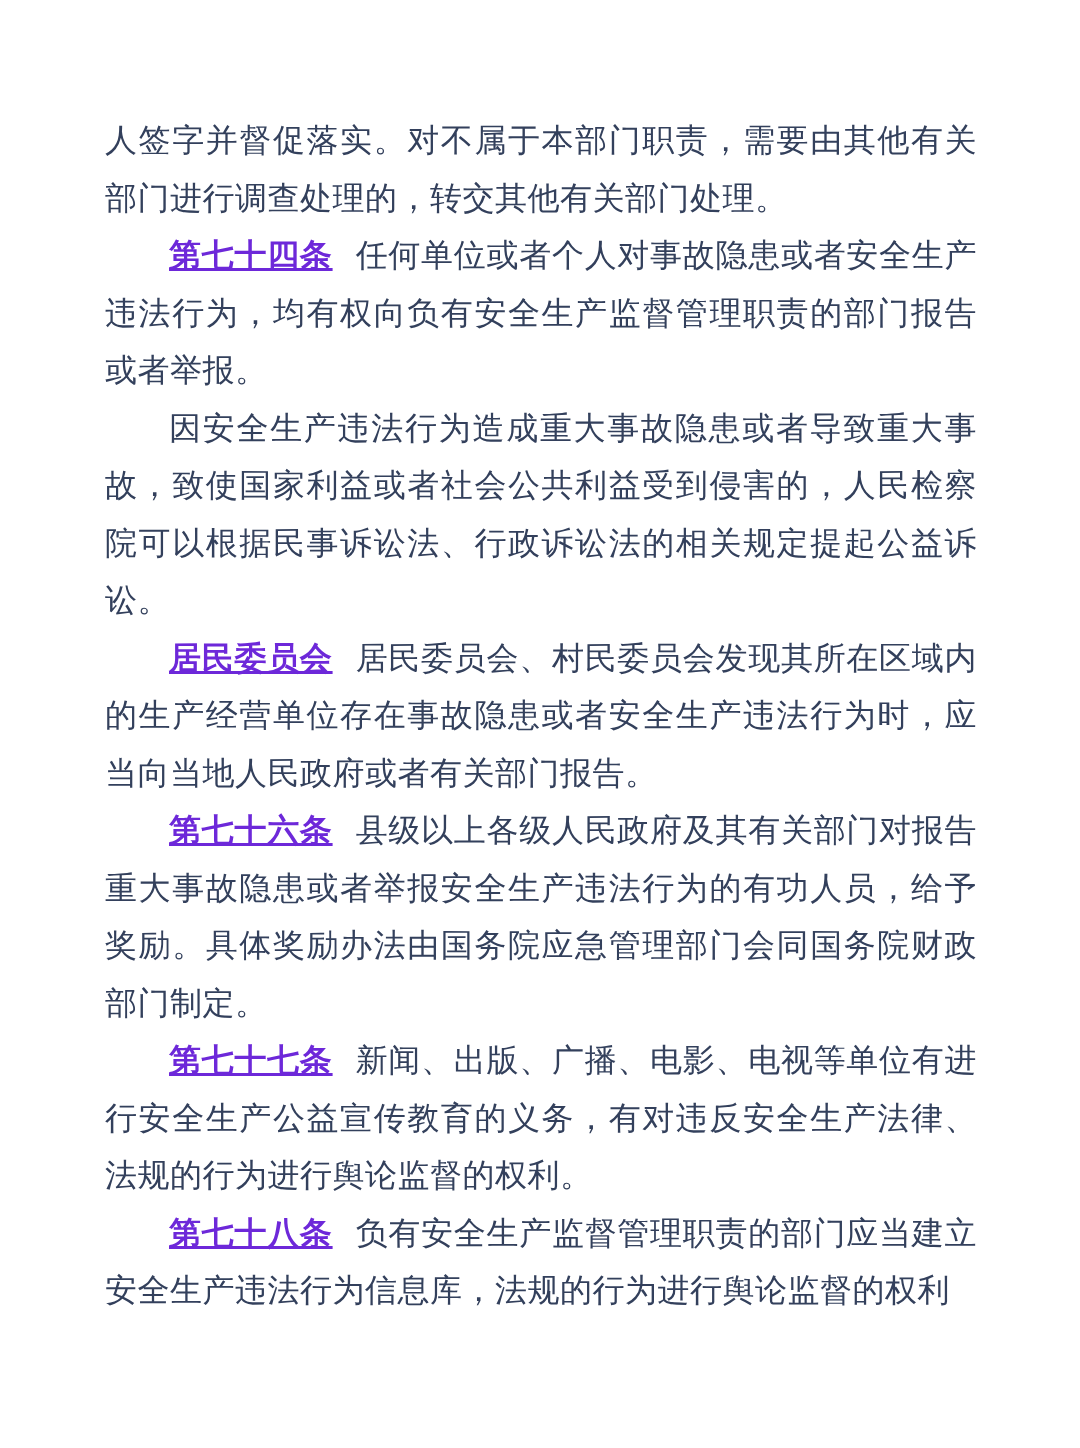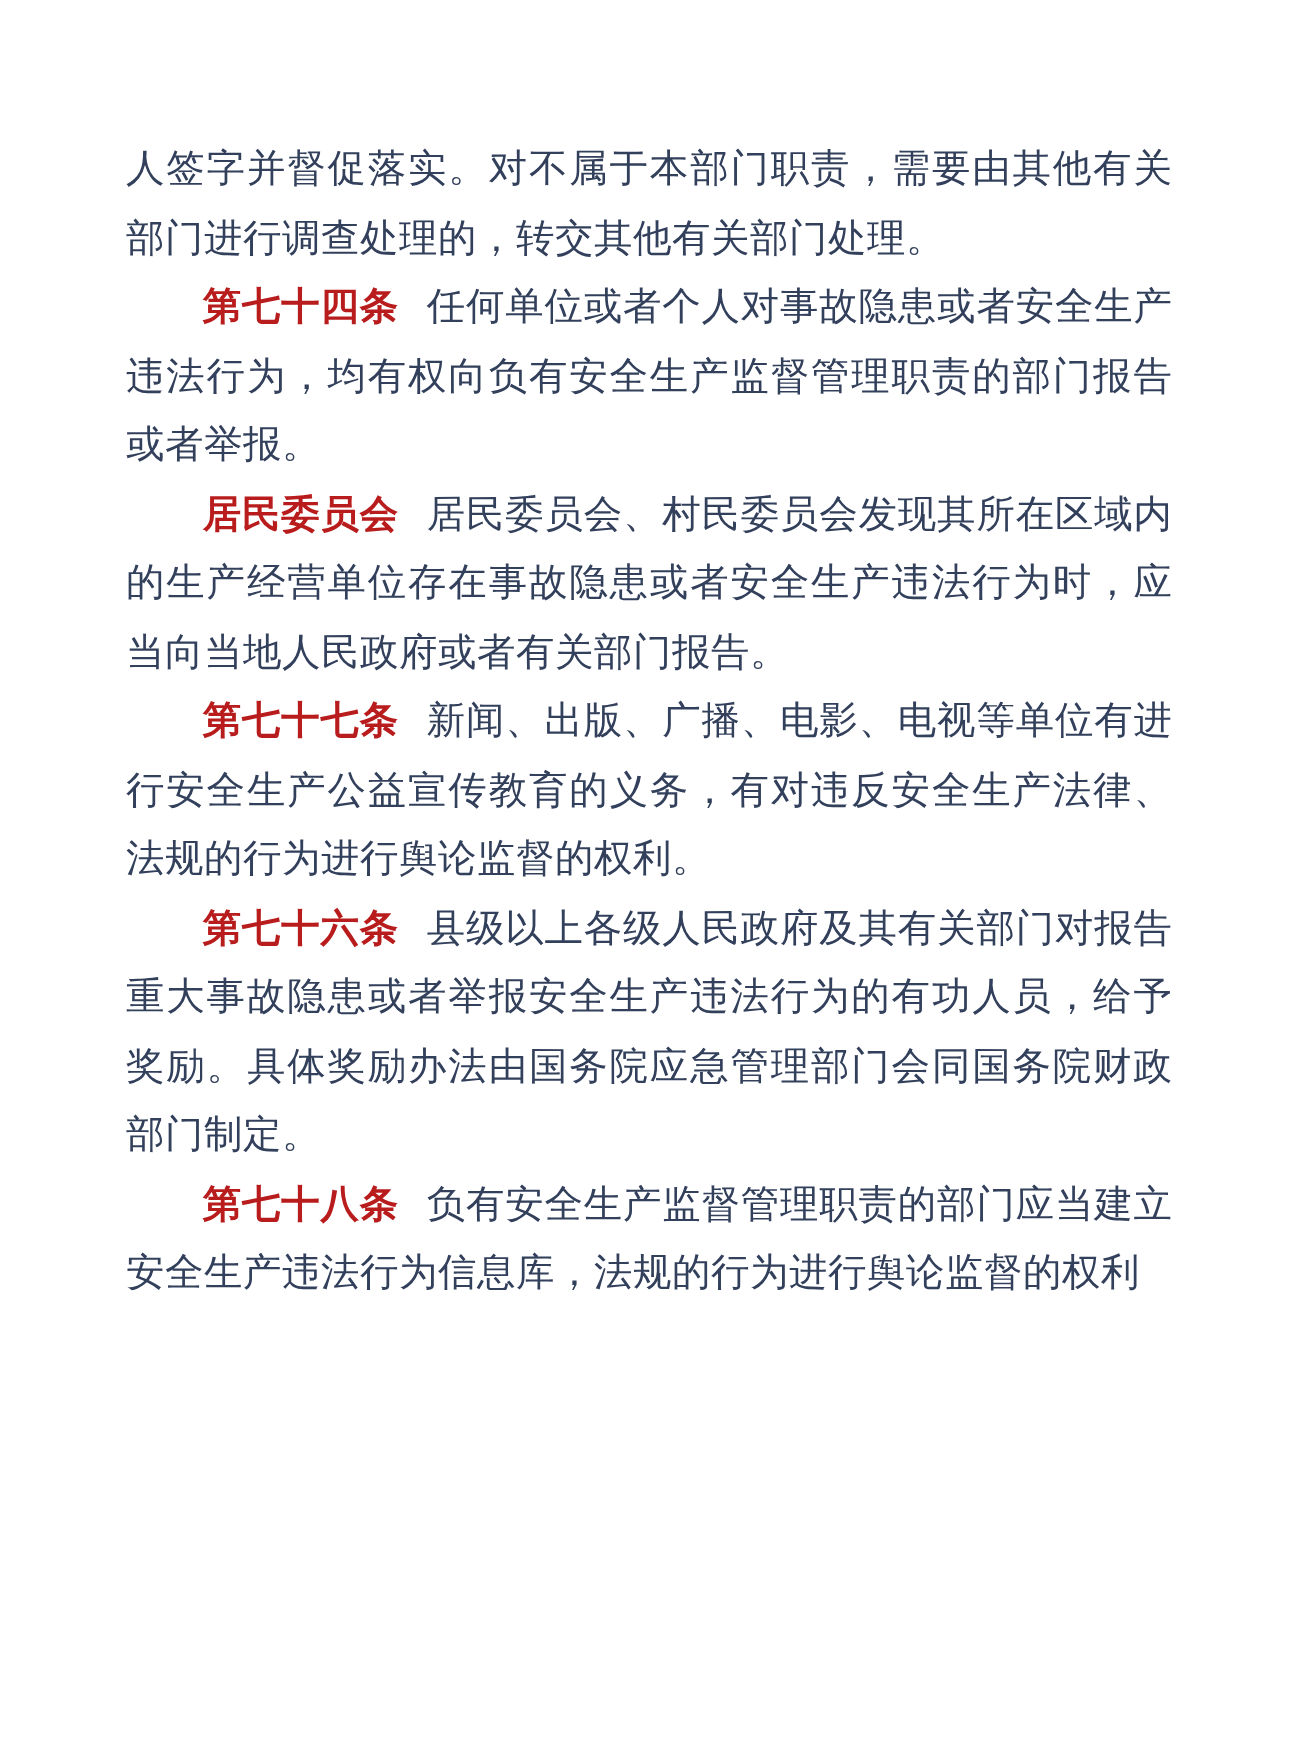--- a/index.html
+++ b/index.html
@@ -28,40 +28,42 @@
     text-align: justify;
     text-indent: 2em;
     letter-spacing: 0.5px;
   }
   .para.cont {
     text-indent: 0;
   }
   .article-num {
     font-weight: 700;
     font-family: "Liberation Sans", "DejaVu Sans", sans-serif;
-    color: #b91c1c;
+    color: #6d28d9;
+    text-decoration: underline;
   }
   .article-num:not(:empty) {
     margin-right: 0.72em;
   }
 </style>
 </head>
 <body>
 
 <div class="page">
   <div class="doc-body">
 
     <p class="para cont"><span class="article-num"></span><span>人签字并督促落实。对不属于本部门职责，需要由其他有关部门进行调查处理的，转交其他有关部门处理。</span></p>
 
 
     <p class="para"><span class="article-num">第七十四条</span><span>任何单位或者个人对事故隐患或者安全生产违法行为，均有权向负有安全生产监督管理职责的部门报告或者举报。</span></p>
 
+    <p class="para"><span class="article-num"></span><span>因安全生产违法行为造成重大事故隐患或者导致重大事故，致使国家利益或者社会公共利益受到侵害的，人民检察院可以根据民事诉讼法、行政诉讼法的相关规定提起公益诉讼。</span></p>
 
     <p class="para"><span class="article-num">居民委员会</span><span>居民委员会、村民委员会发现其所在区域内的生产经营单位存在事故隐患或者安全生产违法行为时，应当向当地人民政府或者有关部门报告。</span></p>
 
+    <p class="para"><span class="article-num">第七十六条</span><span>县级以上各级人民政府及其有关部门对报告重大事故隐患或者举报安全生产违法行为的有功人员，给予奖励。具体奖励办法由国务院应急管理部门会同国务院财政部门制定。</span></p>
+
     <p class="para"><span class="article-num">第七十七条</span><span>新闻、出版、广播、电影、电视等单位有进行安全生产公益宣传教育的义务，有对违反安全生产法律、法规的行为进行舆论监督的权利。</span></p>
-
-    <p class="para"><span class="article-num">第七十六条</span><span>县级以上各级人民政府及其有关部门对报告重大事故隐患或者举报安全生产违法行为的有功人员，给予奖励。具体奖励办法由国务院应急管理部门会同国务院财政部门制定。</span></p>
 
     <p class="para"><span class="article-num">第七十八条</span><span>负有安全生产监督管理职责的部门应当建立安全生产违法行为信息库，法规的行为进行舆论监督的权利</span></p>
 
   </div>
 </div>
 
 </body></html>

